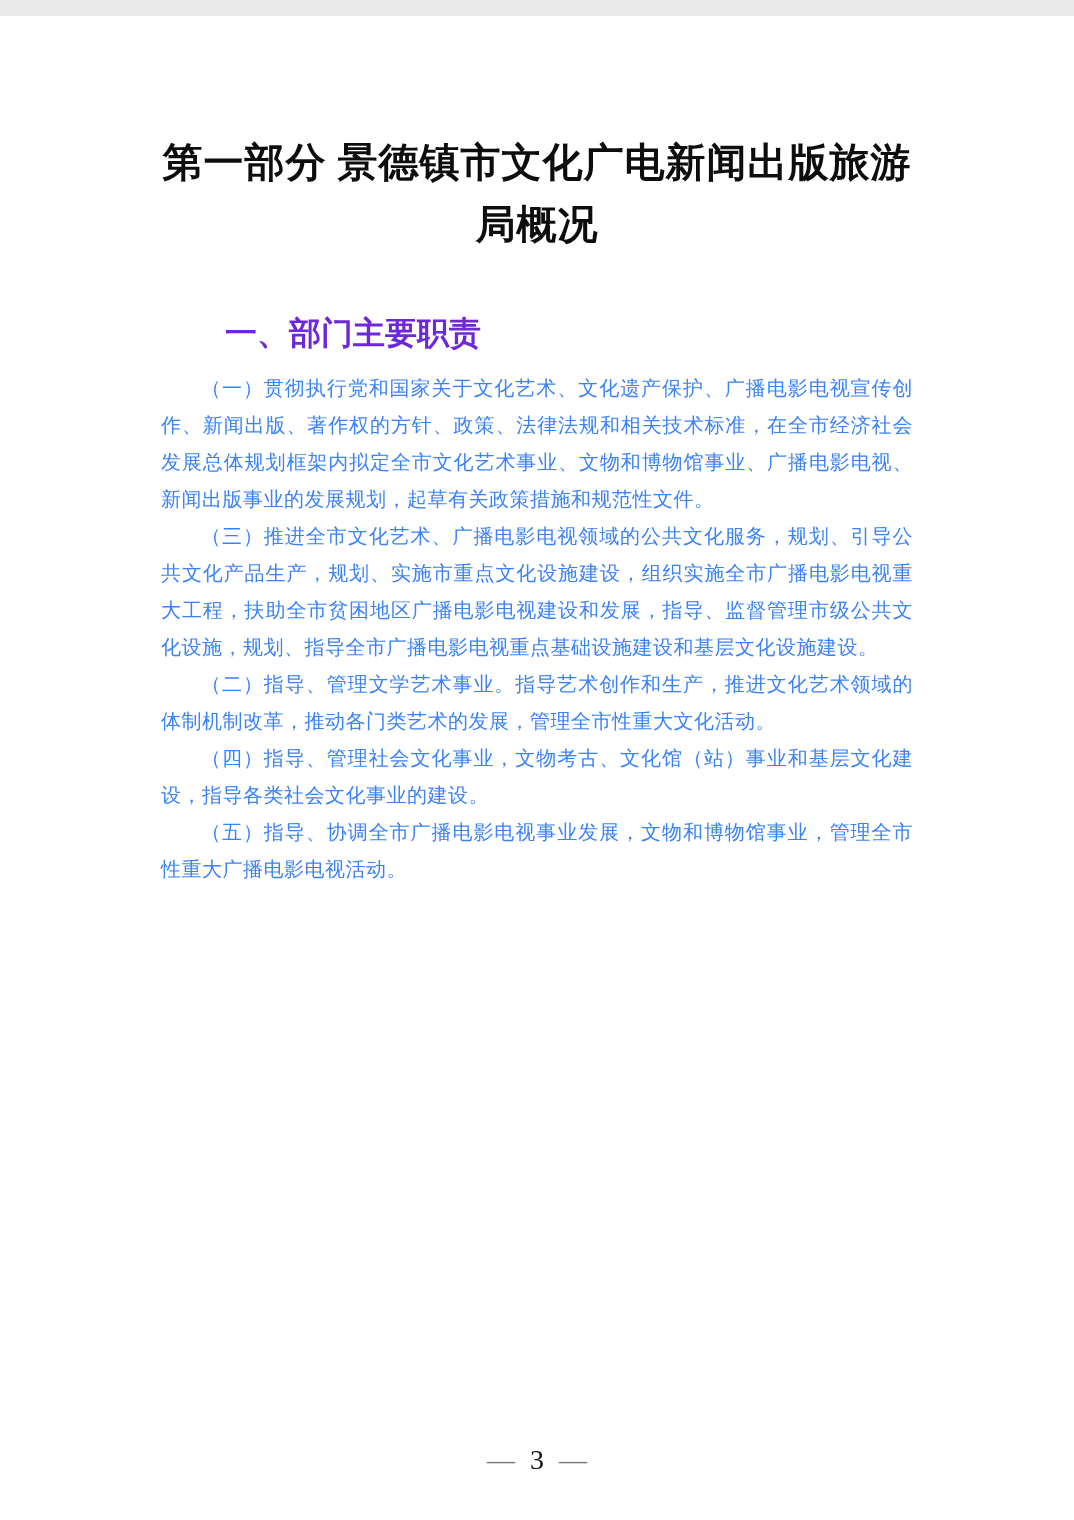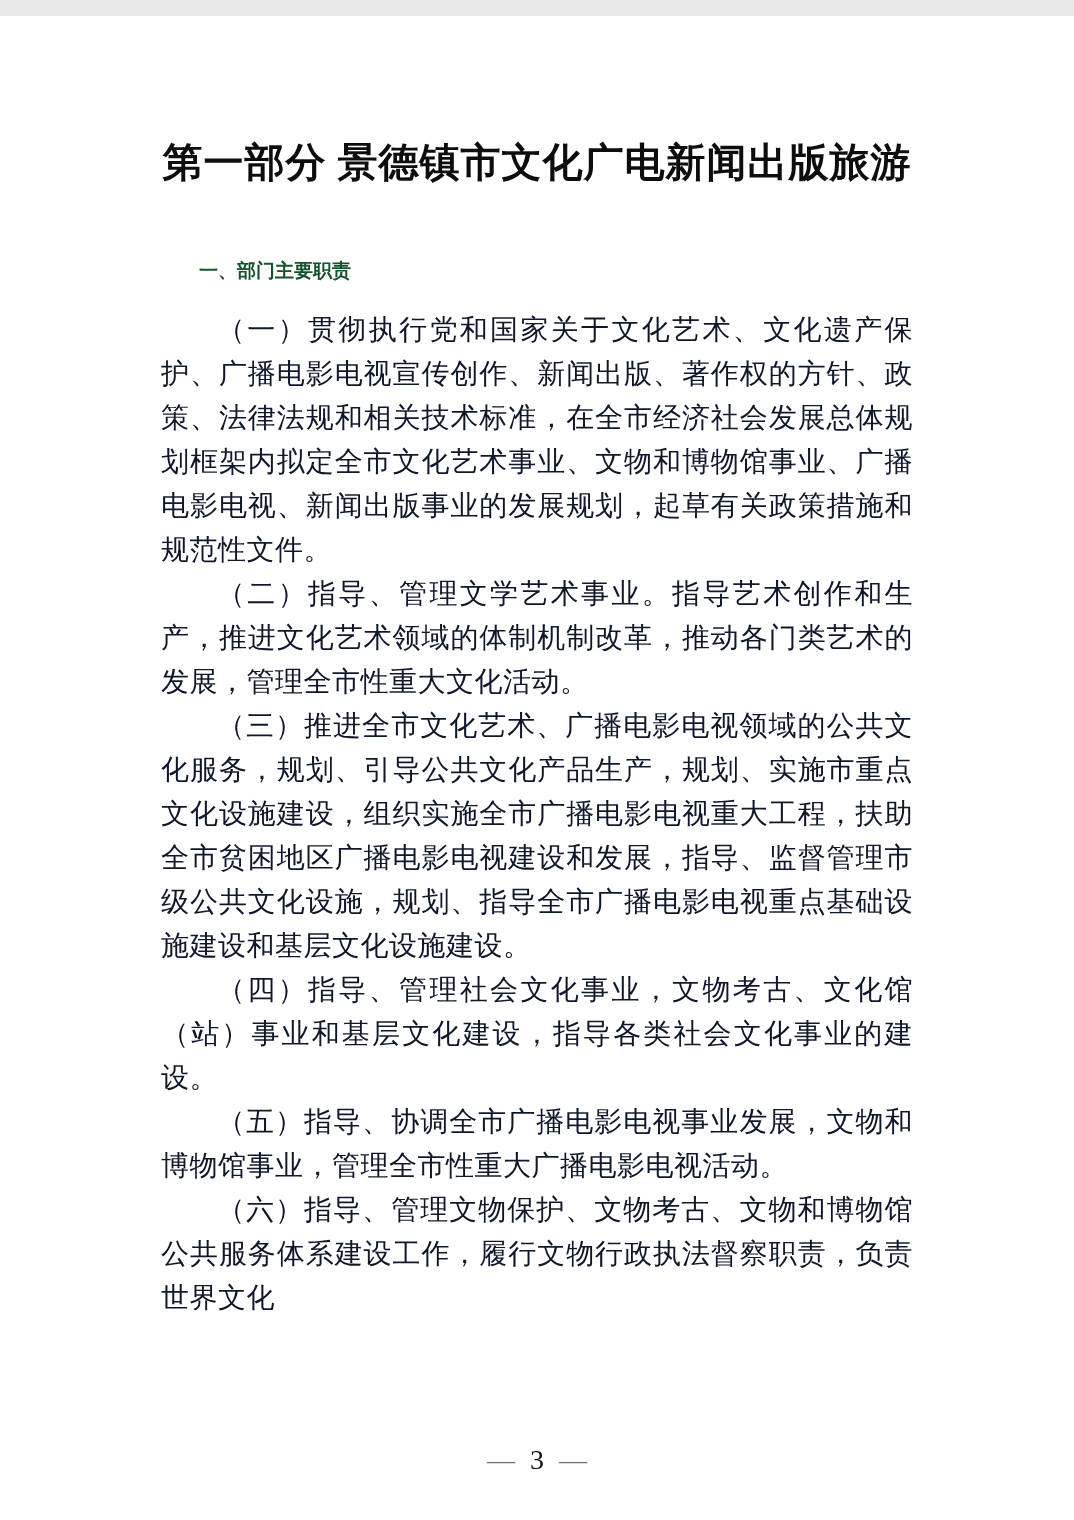--- a/index.html
+++ b/index.html
@@ -29,35 +29,35 @@
     font-weight: bold;
     color: #0d0d0d;
     letter-spacing: 1px;
     font-family: "Liberation Serif", "DejaVu Serif", serif;
   }
   .doc-title .title-line {
     display: block;
   }
   .section-heading {
     margin: 52px 0 12px 0;
-    font-size: 19px;
+    font-size: 32px;
     line-height: 50px;
     font-weight: bold;
     text-indent: 2em;
-    color: #14532d;
+    color: #6d28d9;
     font-family: Liberation Serif, serif;
   }
   .body-par {
     margin: 0;
-    font-size: 28px;
-    line-height: 44px;
+    font-size: 20px;
+    line-height: 37px;
     text-align: justify;
     text-justify: inter-character;
     text-indent: 2em;
-    color: #0f172a;
+    color: #3b82f6;
     letter-spacing: 0.5px;
   }
   .footer {
     position: absolute;
     left: 0;
     right: 0;
     bottom: 62px;
     display: flex;
     justify-content: center;
     align-items: center;
@@ -75,31 +75,31 @@
   }
 </style>
 </head>
 <body>
 
 <div class="page">
   <div class="content">
 
     <h1 class="doc-title">
       <span class="title-line">第一部分 景德镇市文化广电新闻出版旅游</span>
+      <span class="title-line">局概况</span>
     </h1>
 
     <h2 class="section-heading">一、部门主要职责</h2>
 
     <div>
       <p class="body-par">（一）贯彻执行党和国家关于文化艺术、文化遗产保护、广播电影电视宣传创作、新闻出版、著作权的方针、政策、法律法规和相关技术标准，在全市经济社会发展总体规划框架内拟定全市文化艺术事业、文物和博物馆事业、广播电影电视、新闻出版事业的发展规划，起草有关政策措施和规范性文件。</p>
+      <p class="body-par">（三）推进全市文化艺术、广播电影电视领域的公共文化服务，规划、引导公共文化产品生产，规划、实施市重点文化设施建设，组织实施全市广播电影电视重大工程，扶助全市贫困地区广播电影电视建设和发展，指导、监督管理市级公共文化设施，规划、指导全市广播电影电视重点基础设施建设和基层文化设施建设。</p>
       <p class="body-par">（二）指导、管理文学艺术事业。指导艺术创作和生产，推进文化艺术领域的体制机制改革，推动各门类艺术的发展，管理全市性重大文化活动。</p>
-      <p class="body-par">（三）推进全市文化艺术、广播电影电视领域的公共文化服务，规划、引导公共文化产品生产，规划、实施市重点文化设施建设，组织实施全市广播电影电视重大工程，扶助全市贫困地区广播电影电视建设和发展，指导、监督管理市级公共文化设施，规划、指导全市广播电影电视重点基础设施建设和基层文化设施建设。</p>
       <p class="body-par">（四）指导、管理社会文化事业，文物考古、文化馆（站）事业和基层文化建设，指导各类社会文化事业的建设。</p>
       <p class="body-par">（五）指导、协调全市广播电影电视事业发展，文物和博物馆事业，管理全市性重大广播电影电视活动。</p>
-      <p class="body-par">（六）指导、管理文物保护、文物考古、文物和博物馆公共服务体系建设工作，履行文物行政执法督察职责，负责世界文化</p>
     </div>
 
   </div>
 
   <div class="footer">
     <span class="dash">—</span>
     <span class="page-num">3</span>
     <span class="dash">—</span>
   </div>
 </div>

